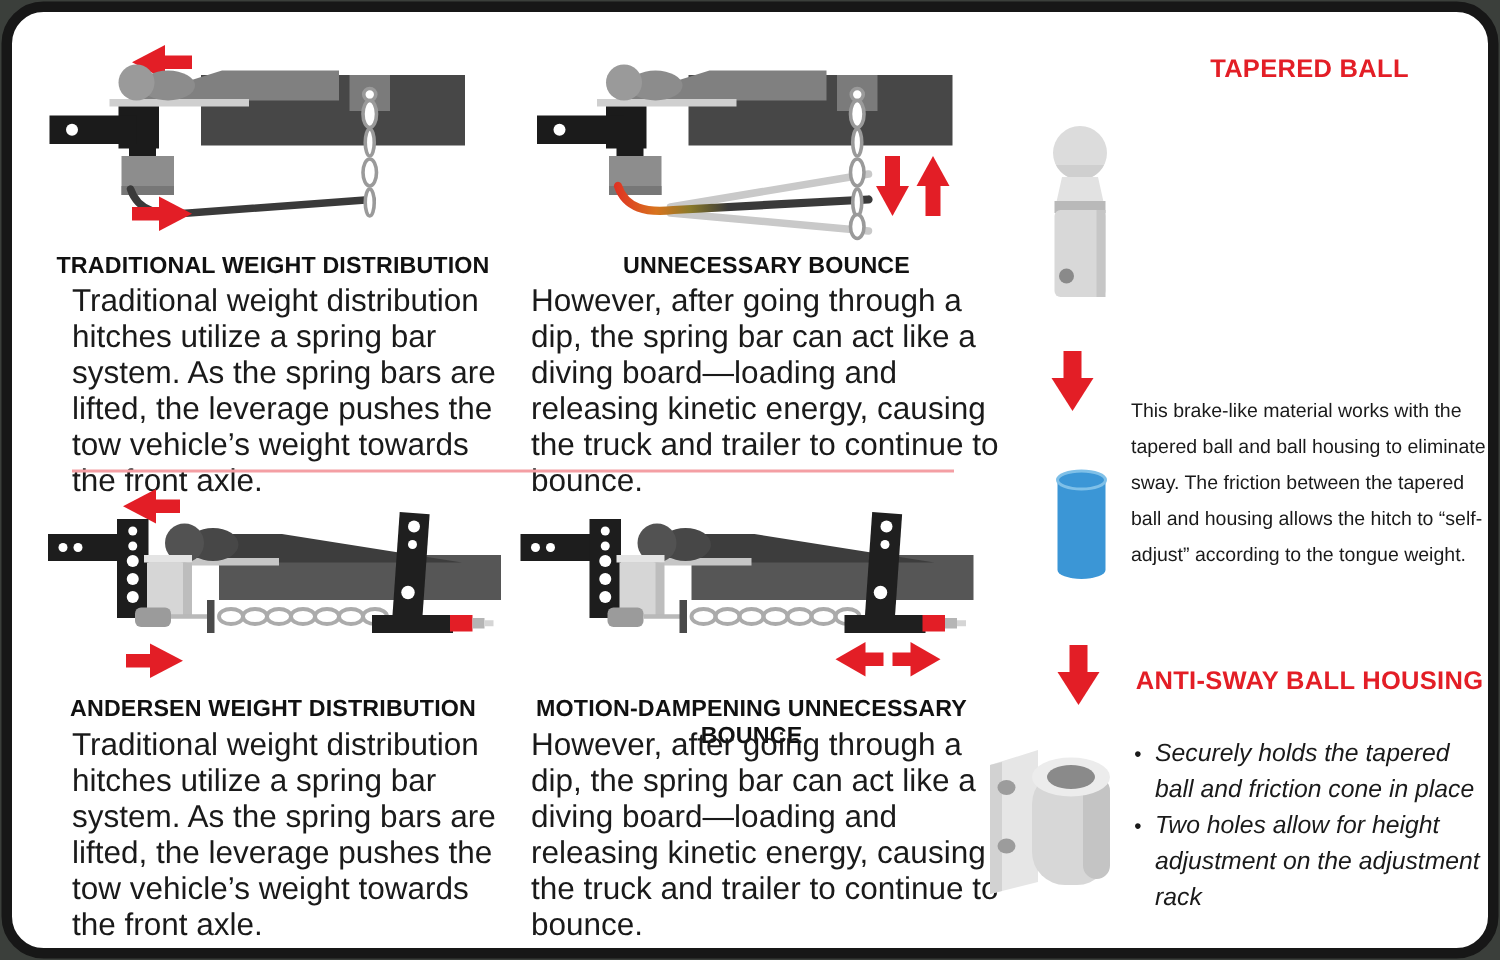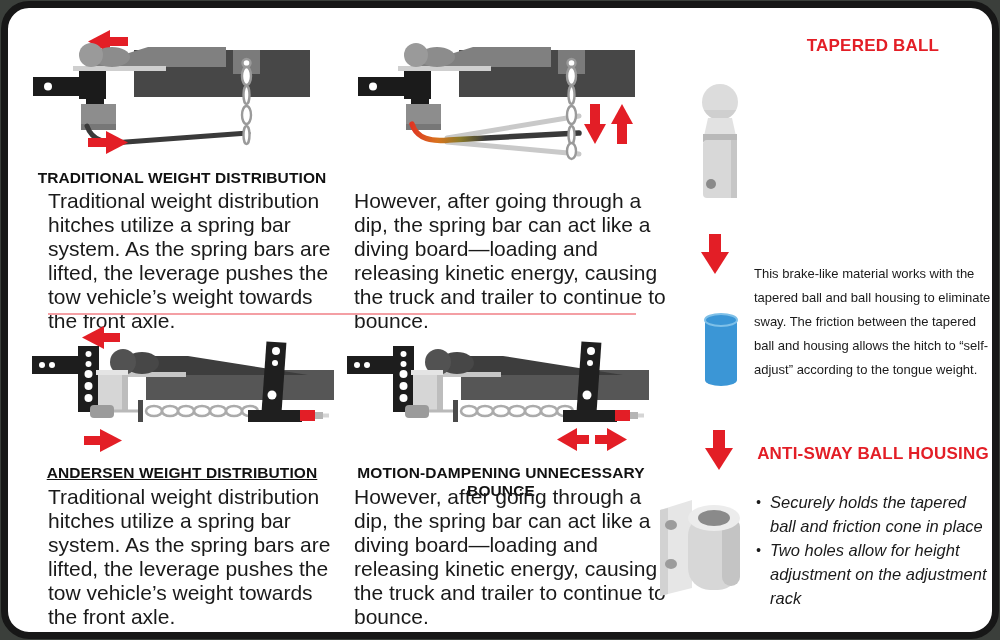--- a/index.html
+++ b/index.html
@@ -108,20 +108,21 @@
 
       <g fill="#e31e26">
         <rect x="239" y="84" width="10" height="22"></rect>
         <polygon points="233,104 255,104 244,124"></polygon>
       </g>
       <g fill="#e31e26">
         <rect x="266" y="102" width="10" height="22"></rect>
         <polygon points="260,104 282,104 271,84"></polygon>
       </g>
     </svg>
+    <div class="abs q-title" style="left:338px;top:161px;width:330px;">UNNECESSARY BOUNCE</div>
     <div class="abs q-body" style="left:346px;top:181px;width:312px;">However, after going through a dip, the spring bar can act like a diving board—loading and releasing kinetic energy, causing the truck and trailer to continue to bounce.</div>
 
     <div class="abs divider" style="left:40px;top:305px;width:588px;"></div>
 
     <svg class="abs" style="left:18px;top:312px;" width="312" height="148" viewBox="0 0 312 148">
       <g fill="#e31e26">
         <rect x="76" y="13" width="18" height="9"></rect>
         <polygon points="78,6 78,29 56,17.5"></polygon>
       </g>
 
@@ -174,21 +175,21 @@
         <rect x="222" y="90" width="54" height="12" fill="#1f1f1f"></rect>
         <rect x="274" y="90" width="15" height="11" fill="#e31e26"></rect>
         <rect x="289" y="92" width="8" height="7" fill="#b5b5b5"></rect>
         <rect x="297" y="93.5" width="6" height="4" fill="#d5d5d5"></rect>
       </g>
       <g fill="#e31e26">
         <rect x="58" y="116" width="18" height="9"></rect>
         <polygon points="74,109 74,132 96,120.5"></polygon>
       </g>
     </svg>
-    <div class="abs q-title" style="left:18px;top:456px;width:312px;text-decoration:underline;">ANDERSEN WEIGHT DISTRIBUTION</div>
+    <div class="abs q-title" style="left:18px;top:456px;width:312px;">ANDERSEN WEIGHT DISTRIBUTION</div>
     <div class="abs q-body" style="left:40px;top:477px;width:296px;">Traditional weight distribution hitches utilize a spring bar system. As the spring bars are lifted, the leverage pushes the tow vehicle’s weight towards the front axle.</div>
 
     <svg class="abs" style="left:333px;top:312px;" width="312" height="148" viewBox="0 0 312 148">
       <rect x="120" y="50" width="188" height="30" fill="#565656"></rect>
       <polygon points="90,36 162,36 282,55 90,55" fill="#3d3d3d"></polygon>
       <rect x="68" y="52" width="92" height="5" fill="#c6c6c6"></rect>
       <ellipse cx="116" cy="43" rx="17" ry="11" fill="#474747"></ellipse>
       <circle cx="97" cy="42" r="13" fill="#525252"></circle>
       <g>
         <rect x="6" y="36" width="52" height="18" fill="#1d1d1d"></rect>

